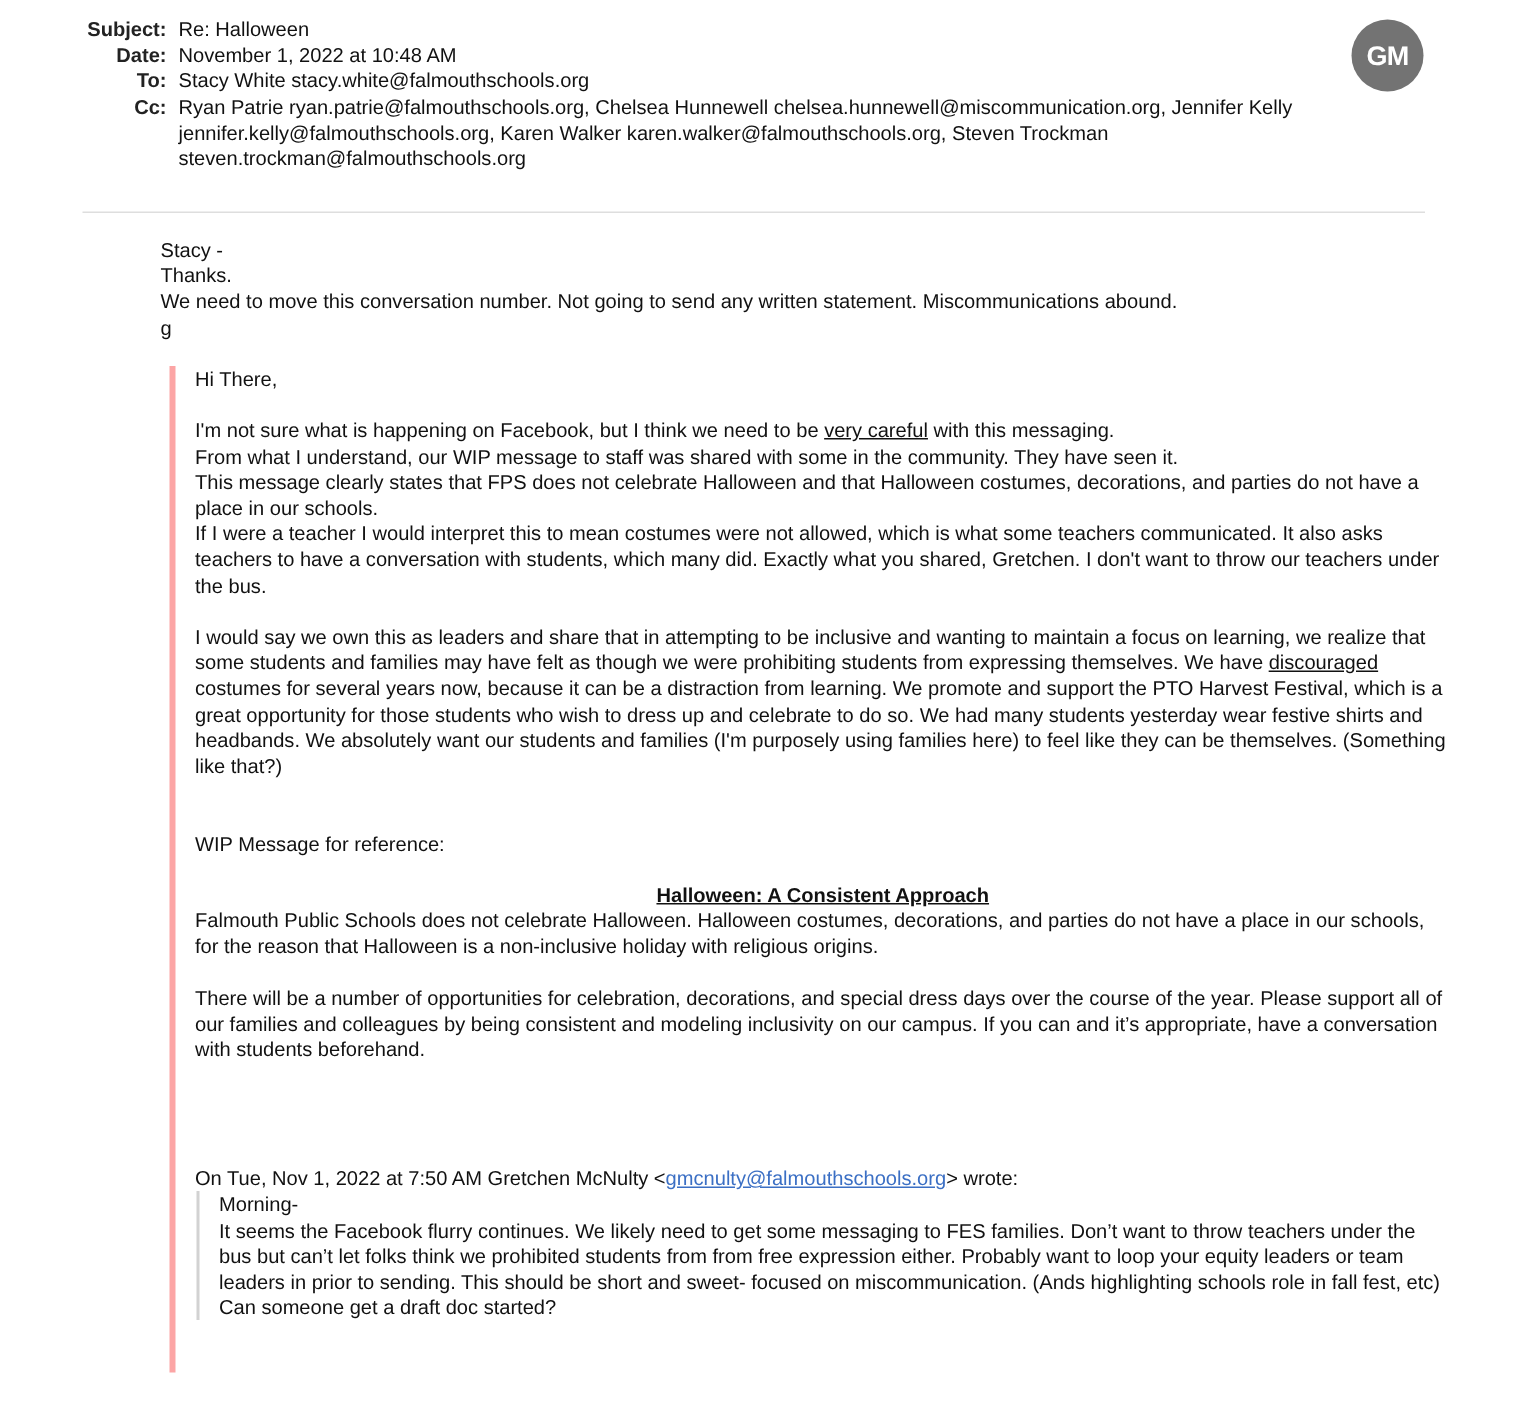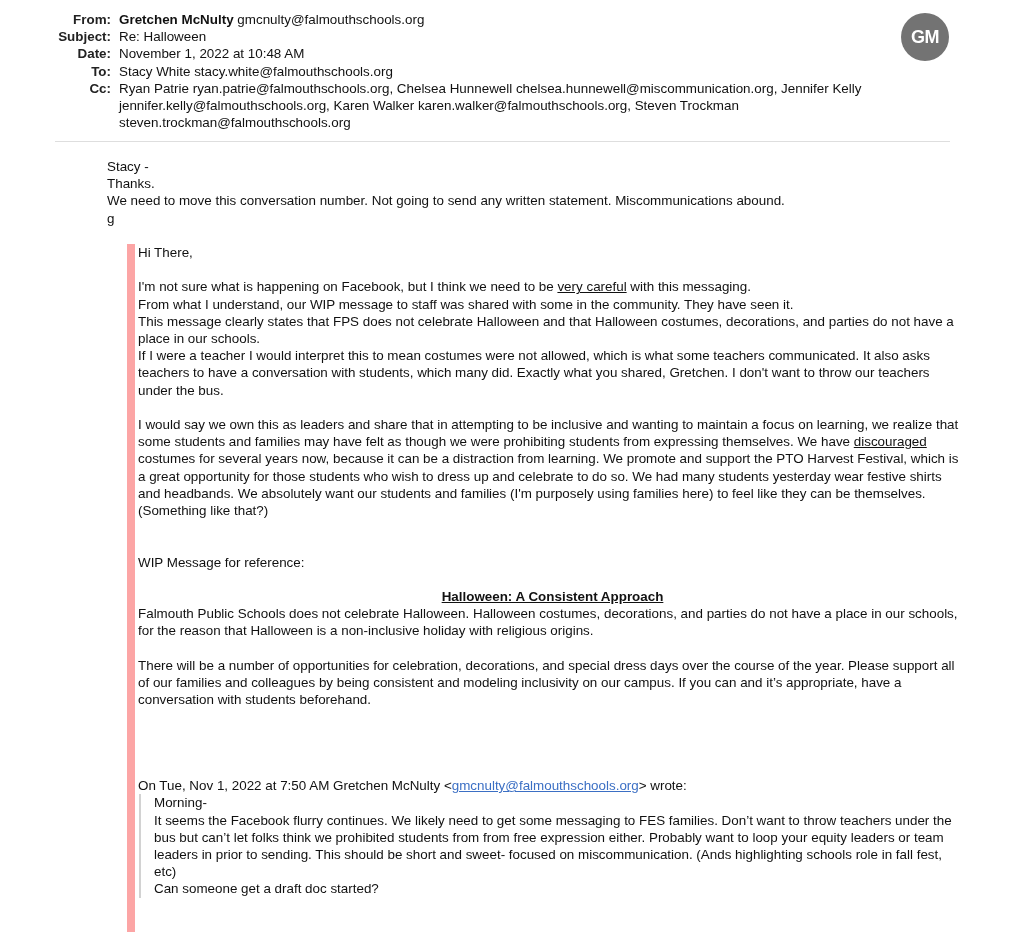--- a/index.html
+++ b/index.html
@@ -10,35 +10,31 @@
   .hlabel { width:111px; text-align:right; font-weight:bold; padding-right:8px; flex:none; color:#222; }
   .hval { width:800px; }
   .hval b { font-weight:bold; }
   .avatar { position:absolute; left:901px; top:13px; width:48px; height:48px; border-radius:50%;
             background:#737373; color:#fff; font-weight:bold; font-size:18px;
             display:flex; align-items:center; justify-content:center; letter-spacing:-0.5px; }
   .sep { position:absolute; left:55px; top:141px; width:895px; height:1px; background:#dedede; }
   .body { position:absolute; left:107px; top:158px; width:860px; line-height:17.2px; }
   .p { margin:0; }
   .gap { height:17.2px; }
-  .q1 { margin-left:20px; border-left:8px solid #fca5a5; padding-left:3px; }
+  .q1 { margin-left:6px; border-left:4px solid #fca5a5; padding-left:13px; }
   .q2 { margin-left:1px; border-left:2px solid #d2d2d2; padding-left:13px; }
   .cond { font-family:"Liberation Sans Narrow","Liberation Sans", sans-serif; }
   a.mail { color:#3b6fc4; text-decoration:underline; }
   u { text-decoration:underline; }
   .heading-u { font-weight:bold; text-decoration:underline;text-align:center; }
 </style>
 </head>
 <body>
 
 <div class="hdr">
-  <div class="hrow">
-    <span class="hlabel">From:</span>
-    <span class="hval"><b>Gretchen McNulty</b> <span>gmcnulty@falmouthschools.org</span></span>
-  </div>
   <div class="hrow">
     <span class="hlabel">Subject:</span>
     <span class="hval">Re: Halloween</span>
   </div>
   <div class="hrow">
     <span class="hlabel">Date:</span>
     <span class="hval">November 1, 2022 at 10:48 AM</span>
   </div>
   <div class="hrow">
     <span class="hlabel">To:</span>

